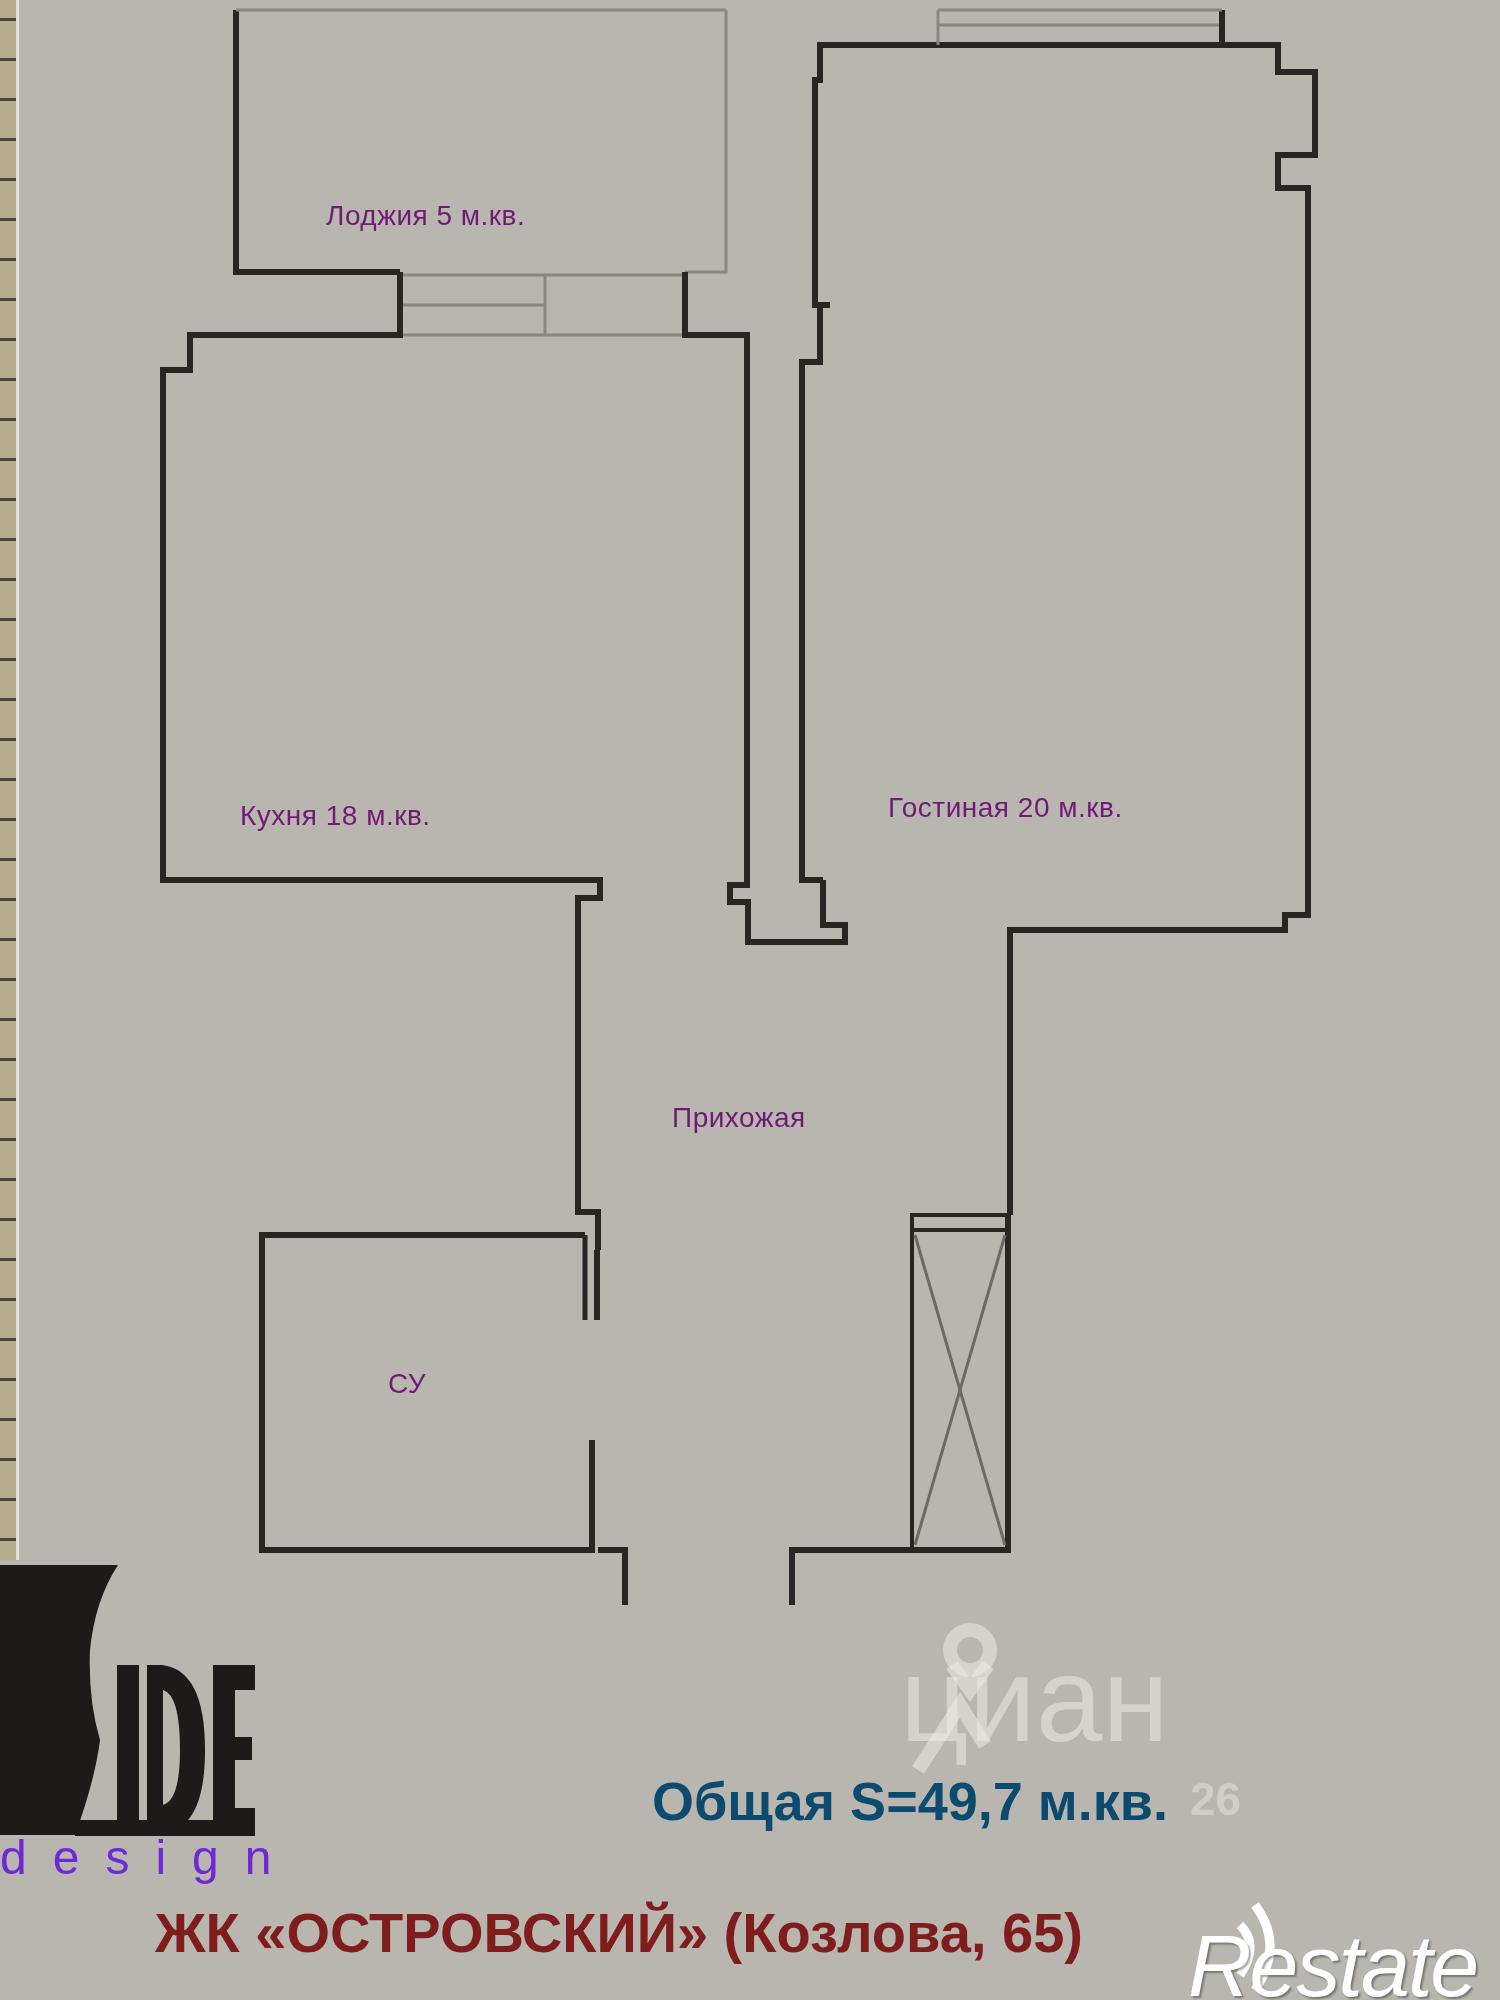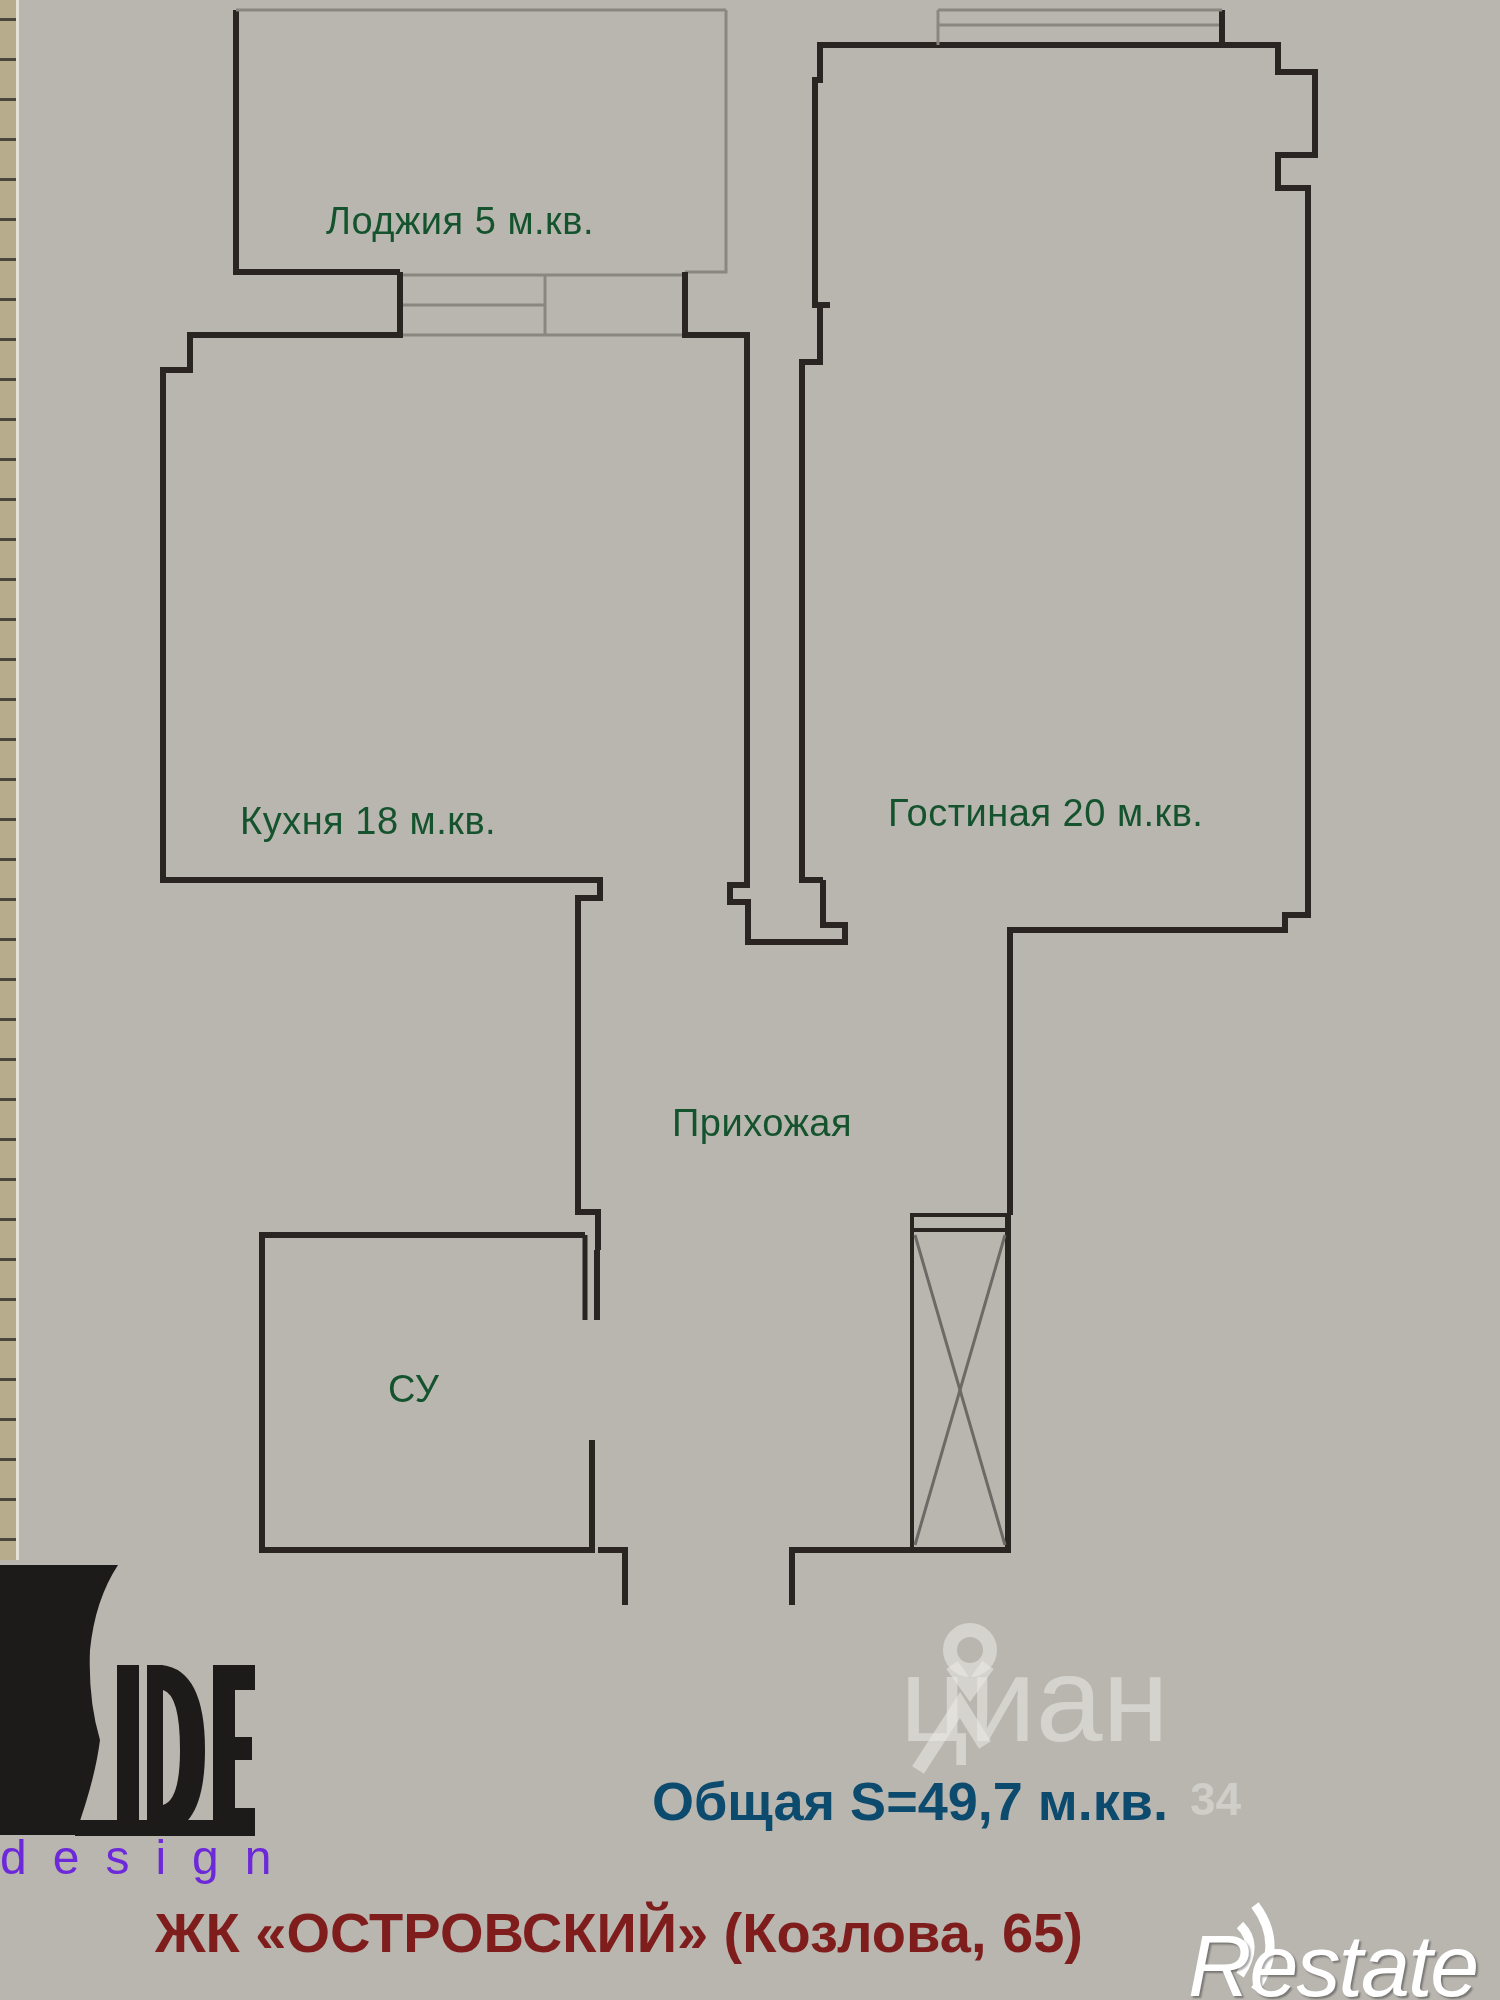--- a/index.html
+++ b/index.html
@@ -8,22 +8,22 @@
       background: #b9b6b0;
       font-family: "Liberation Sans", sans-serif;
     }
     .paper-edge {
       position: absolute; left: 0; top: 0; width: 16px; height: 1560px;
       background: repeating-linear-gradient(180deg, #b7ad8c 0 18px, #4b463c 18px 21px, #b7ad8c 21px 40px);
       border-right: 3px solid #e6e1d6;
     }
     svg.plan { position: absolute; left: 0; top: 0; }
     .label {
-      position: absolute; color: #14532d; white-space: nowrap;
-      font-size: 38px; letter-spacing: 0.5px;
+      position: absolute; color: #701a75; white-space: nowrap;
+      font-size: 28px; letter-spacing: 0.5px;
     }
     .total {
       position: absolute; left: 652px; top: 1770px;
       font-size: 54px; font-weight: bold; color: #0c4a6e; white-space: nowrap;
     }
     .complex {
       position: absolute; left: 155px; top: 1900px;
       font-size: 56px; font-weight: bold; color: #7f1d1d; white-space: nowrap;
     }
     .logo-design {
@@ -111,21 +111,21 @@
   </g>
 </svg>
 
 <div class="label" style="left:326px; top:200px;">Лоджия 5 м.кв.</div>
 <div class="label" style="left:240px; top:800px;">Кухня 18 м.кв.</div>
 <div class="label" style="left:888px; top:792px;">Гостиная 20 м.кв.</div>
 <div class="label" style="left:672px; top:1102px;">Прихожая</div>
 <div class="label" style="left:388px; top:1368px;">СУ</div>
 
 <div class="watermark-cian">циан</div>
-<div class="watermark-num">34</div>
+<div class="watermark-num">26</div>
 
 <div class="total">Общая S=49,7 м.кв.</div>
 
 <div class="logo-design">design</div>
 
 <div class="complex">ЖК «ОСТРОВСКИЙ» (Козлова, 65)</div>
 
 <div class="restate">Restate</div>
 
 </body></html>

